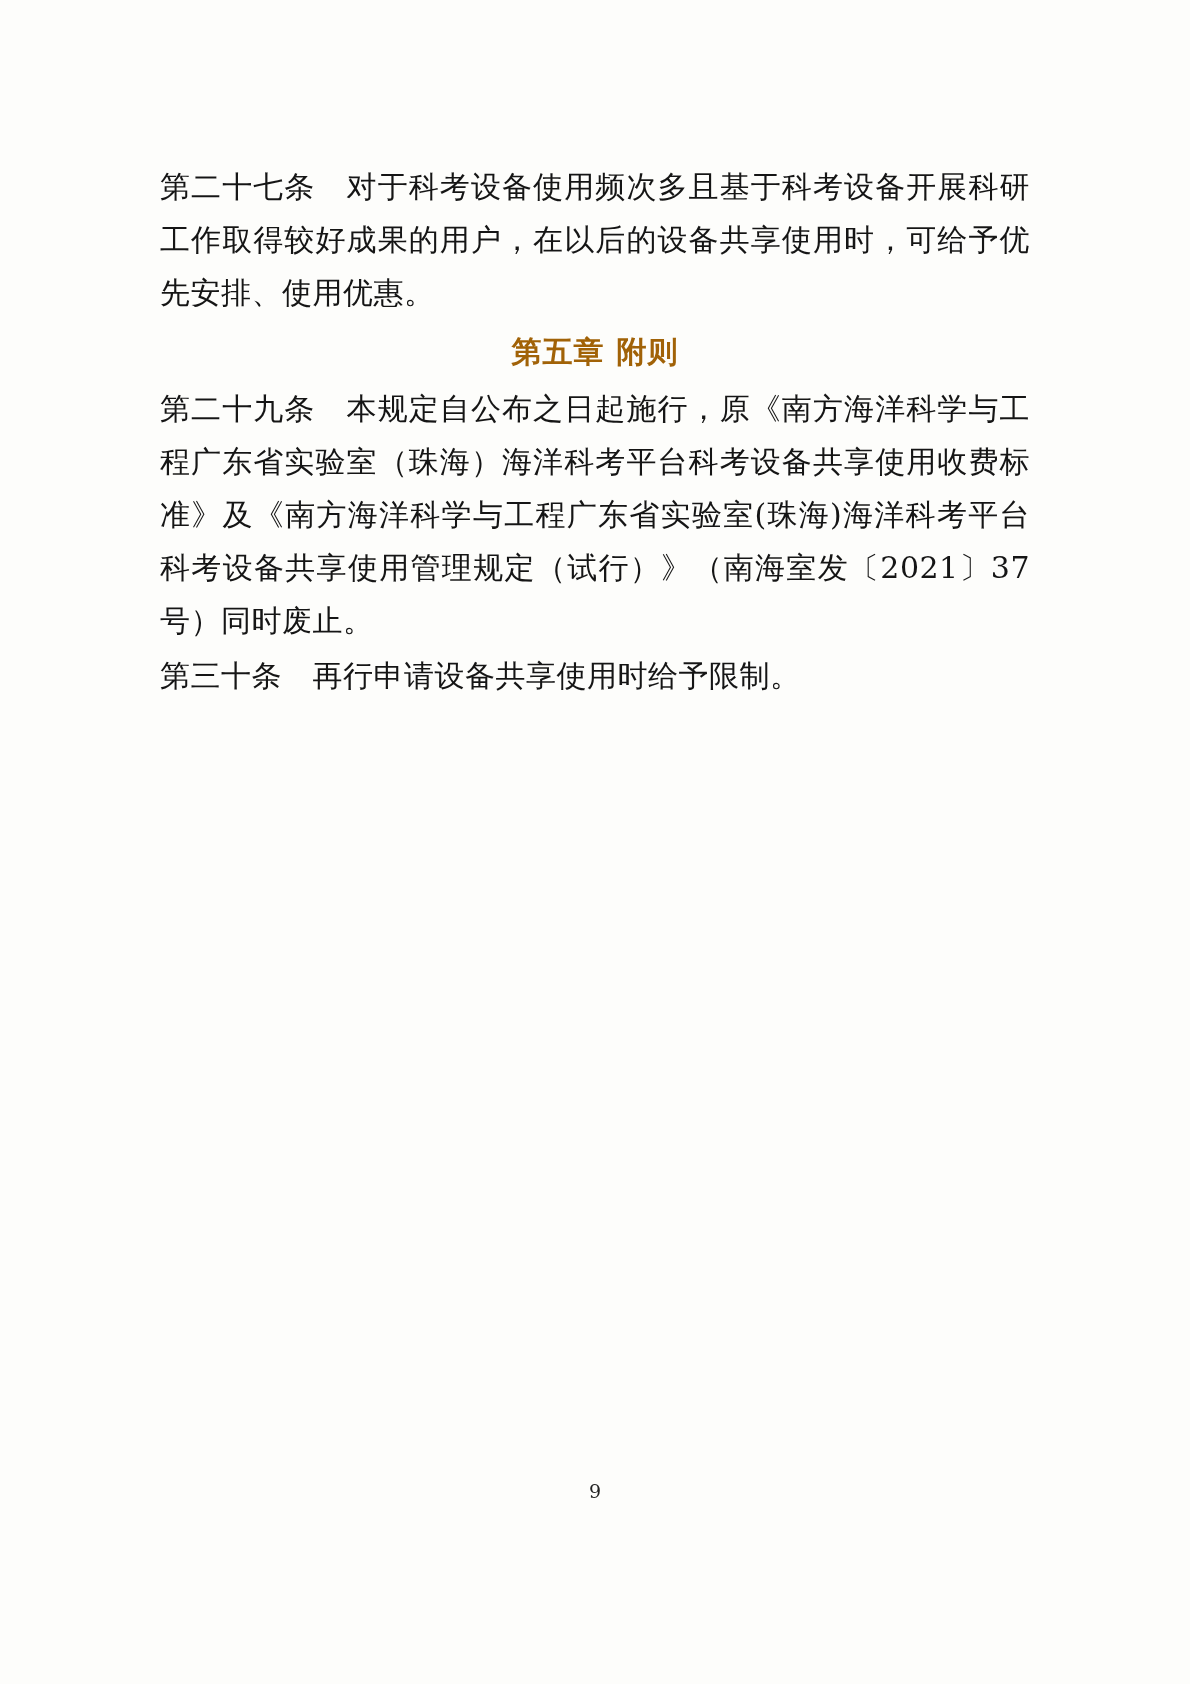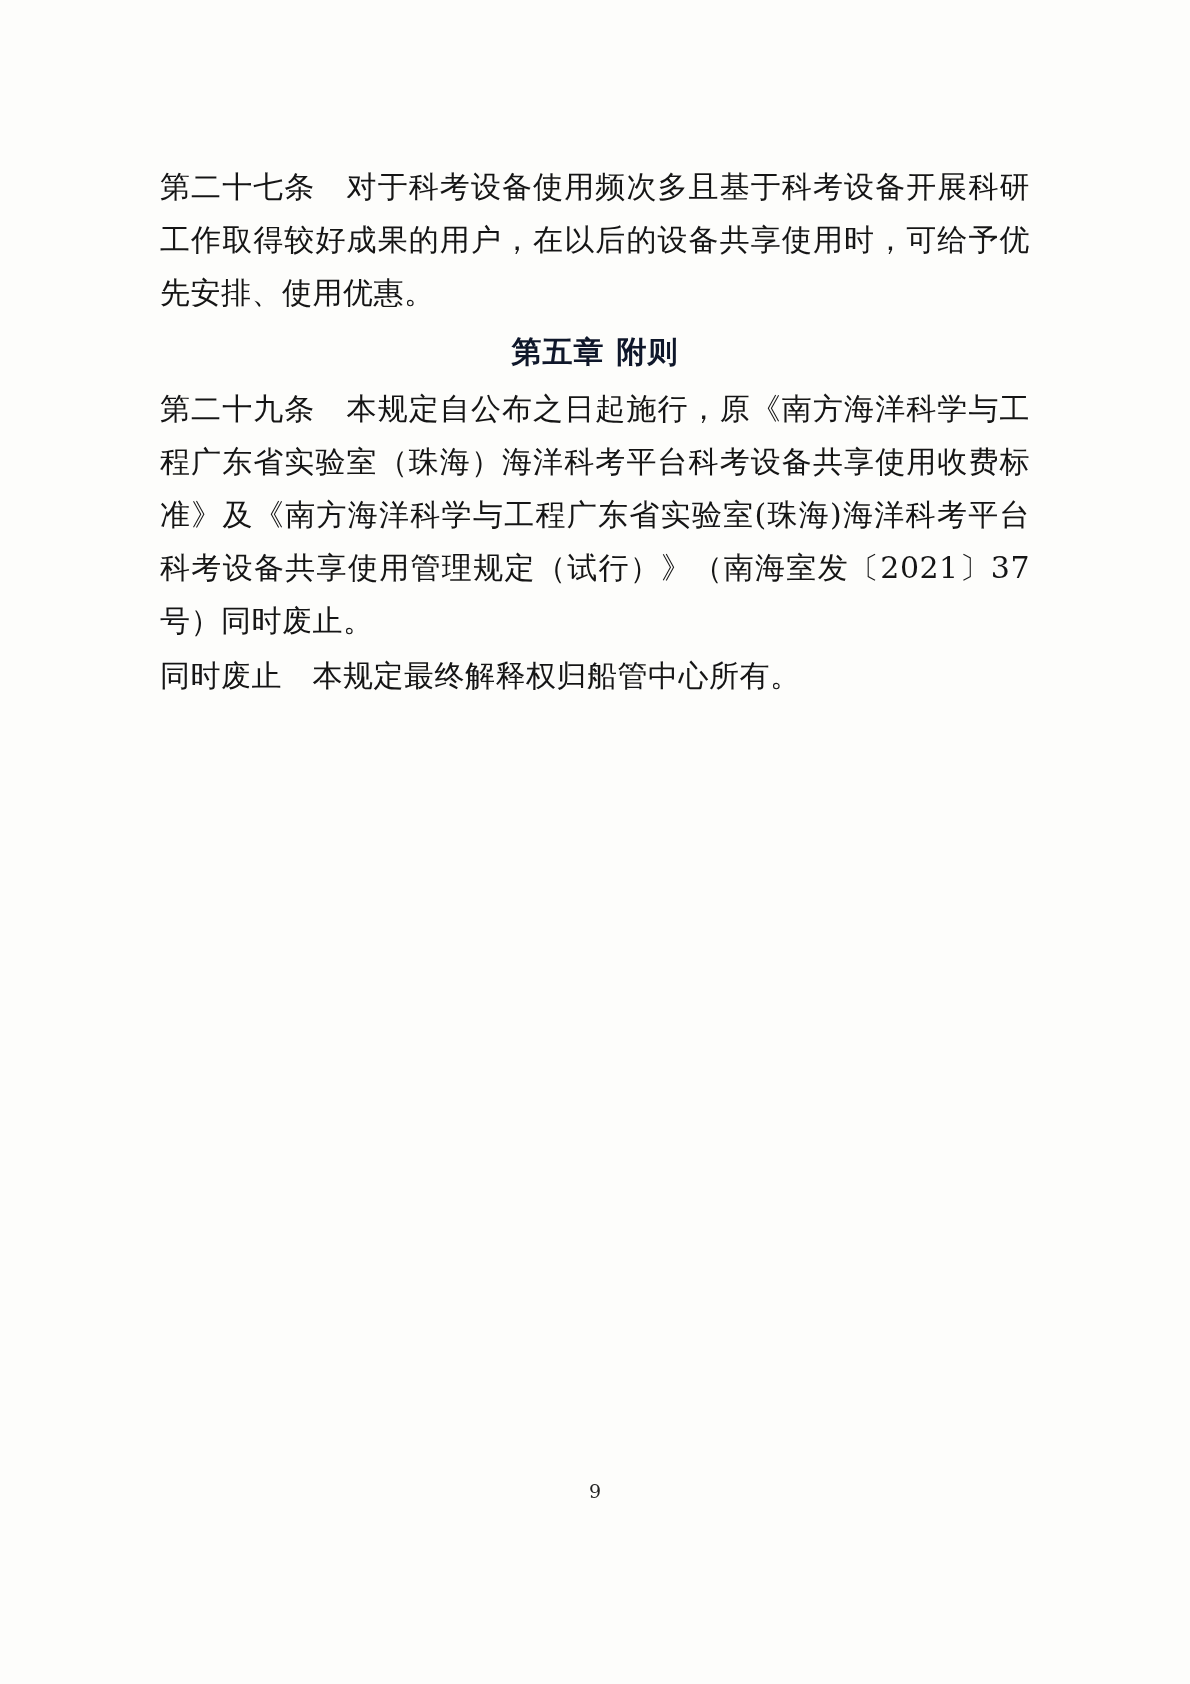--- a/index.html
+++ b/index.html
@@ -35,21 +35,21 @@
     letter-spacing: 0.5px;
     color: #151515;
   }
   .chapter-heading {
     font-size: 30px;
     line-height: 53px;
     text-align: center;
     font-weight: bold;
     margin: 6px 0 4px 0;
     letter-spacing: 1px;
-    color: #0f172a;
+    color: #a16207;
   }
   .chapter-heading .sep {
     display: inline-block;
     width: 12px;
   }
   .page-number {
     position: absolute;
     left: 0;
     right: 0;
     top: 1480px;
@@ -67,18 +67,18 @@
 
     <p class="para">第二十七条　对于科考设备使用频次多且基于科考设备开展科研工作取得较好成果的用户，在以后的设备共享使用时，可给予优先安排、使用优惠。</p>
 
 
     <div class="chapter-heading">
       <span>第五章</span><span class="sep"></span><span>附则</span>
     </div>
 
     <p class="para">第二十九条　本规定自公布之日起施行，原《南方海洋科学与工程广东省实验室（珠海）海洋科考平台科考设备共享使用收费标准》及《南方海洋科学与工程广东省实验室(珠海)海洋科考平台科考设备共享使用管理规定（试行）》（南海室发〔2021〕37号）同时废止。</p>
 
-    <p class="para">同时废止　本规定最终解释权归船管中心所有。</p>
+    <p class="para">第三十条　再行申请设备共享使用时给予限制。</p>
 
   </div>
 
   <div class="page-number">9</div>
 </div>
 
 </body></html>

